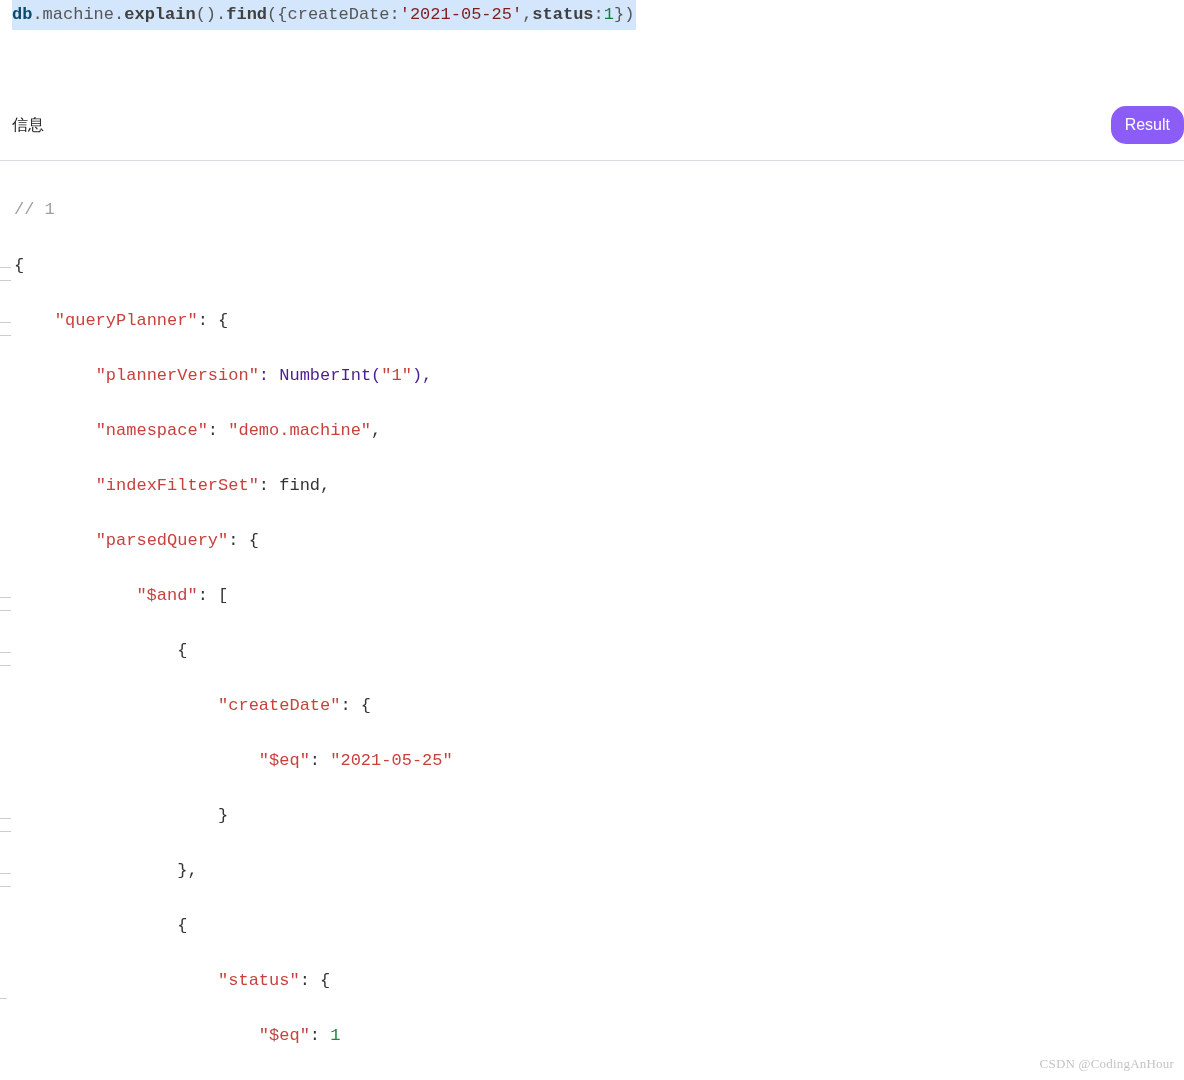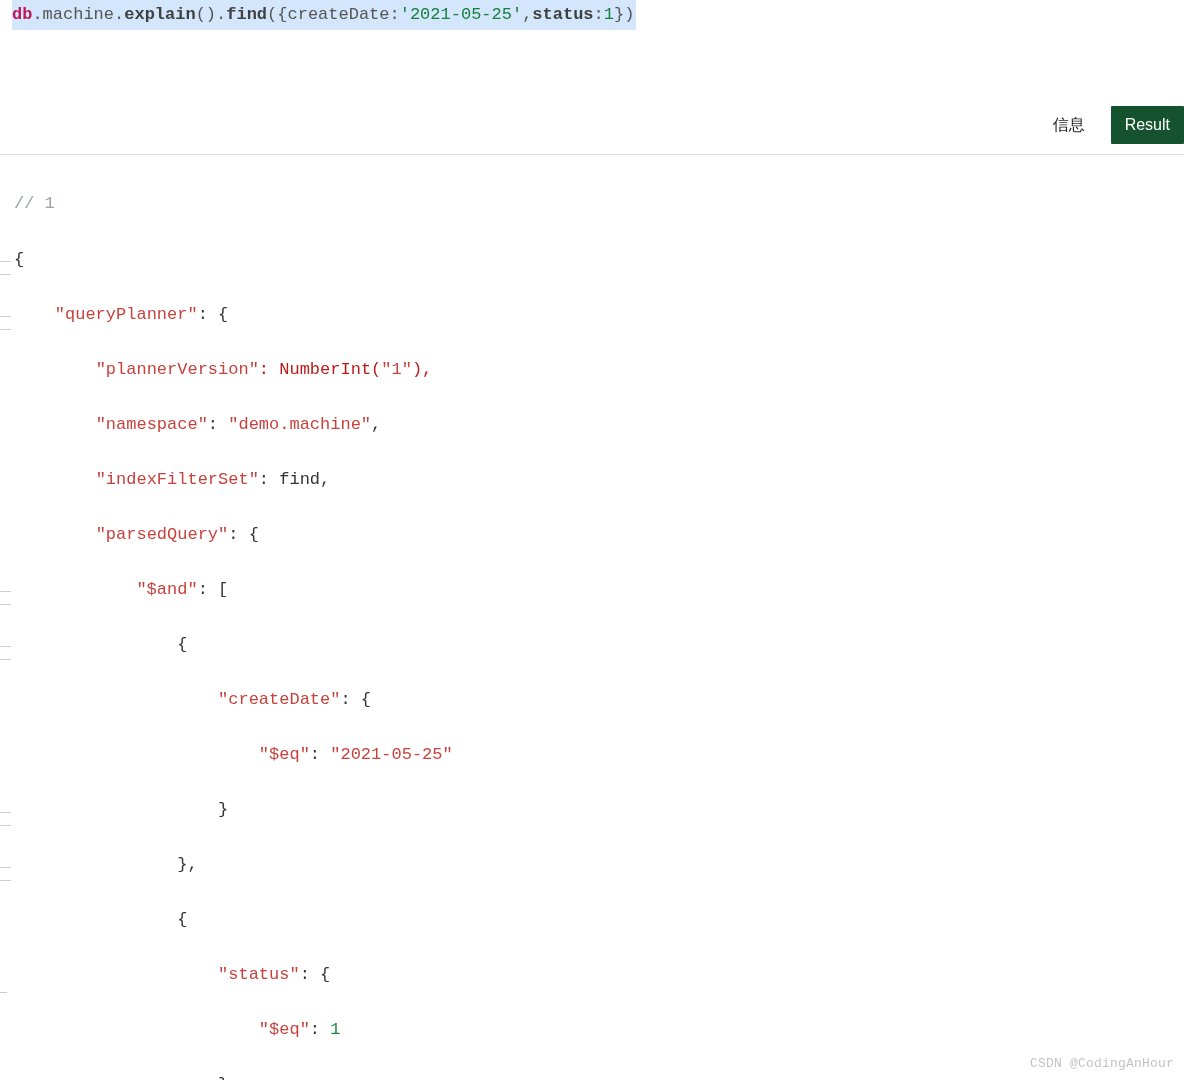--- a/index.html
+++ b/index.html
@@ -17,70 +17,70 @@
   .query-row {
     padding: 0 12px;
     height: 30px;
     display: flex;
     align-items: center;
   }
   .query-highlight {
     background: #d4e6fb;
     padding: 1px 2px 2px 0;
   }
-  .tok-db     { color: #be185d; font-weight: 600; }
+  .tok-db     { color: #0c4a6e; font-weight: 600; }
   .tok-coll   { color: #555; }
   .tok-dot    { color: #555; }
   .tok-method { color: #404040; font-weight: 600; }
   .tok-paren  { color: #555; }
   .tok-brace  { color: #555; }
   .tok-field  { color: #555; text-align: center; }
-  .tok-string { color: #15803d; }
+  .tok-string { color: #7f1d1d; }
   .tok-num    { color: #157d3c; }
   .tok-comma  { color: #555; }
 
   
   .tabs {
     margin-top: 76px;
     display: flex;
-    justify-content: flex-end;
+    justify-content: space-between;
     gap: 14px;
-    padding-bottom: 10px;
+    padding-bottom: 16px;
     border-bottom: 1px solid #d9dde2;
     font-family: -apple-system, "Segoe UI", Arial, sans-serif;
     font-size: 16px;
   }
   .tab-plain {
     color: #222;
     padding: 6px 12px;
     border-radius: 5px;
   }
   .tab-active {
-    background: #14532d;
+    background: #8b5cf6;
     color: #fff;
     padding: 6px 14px;
-    border-radius: 1px;
+    border-radius: 15px;
     font-weight: 500;
   }
 
   
   .result-area {
     position: relative;
     padding-left: 14px;
     padding-top: 8px;
   }
   .code {
     white-space: pre;
   }
   .code .line { display: block; position: relative; }
   .comment { color: #9aa0a5; }
   .key     { color: #c7423d; }
   .str     { color: #c7423d; }
   .punct   { color: #343434; }
-  .plain   { color: #b91c1c; }
+  .plain   { color: #4c1d95; }
   .kw      { color: #343434; }
   .num     { color: #1a8a3a; }
 
   
   .gutter {
     position: absolute;
     left: 0;
     top: 8px;
     width: 12px;
   }
@@ -97,21 +97,21 @@
     left: -3px;
     width: 10px;
     height: 0;
     border-top: 1px solid #c9ced3;
   }
 
   .watermark {
     position: absolute;
     right: 10px;
     bottom: 6px;
-    font-family: Liberation Mono, monospace;
+    font-family: Liberation Serif, serif;
     font-size: 13px;
     color: rgba(120,120,120,0.45);
     letter-spacing: .2px;
   }
 </style>
 </head>
 <body>
 
 <div class="query-row">
   <span class="query-highlight"><span class="tok-db">db</span><span class="tok-dot">.</span><span class="tok-coll">machine</span><span class="tok-dot">.</span><span class="tok-method">explain</span><span class="tok-paren">()</span><span class="tok-dot">.</span><span class="tok-method">find</span><span class="tok-paren">(</span><span class="tok-brace">{</span><span class="tok-field">createDate</span><span class="tok-brace">:</span><span class="tok-string">'2021-05-25'</span><span class="tok-comma">,</span><span class="tok-method">status</span><span class="tok-brace">:</span><span class="tok-num">1</span><span class="tok-brace">}</span><span class="tok-paren">)</span></span>

